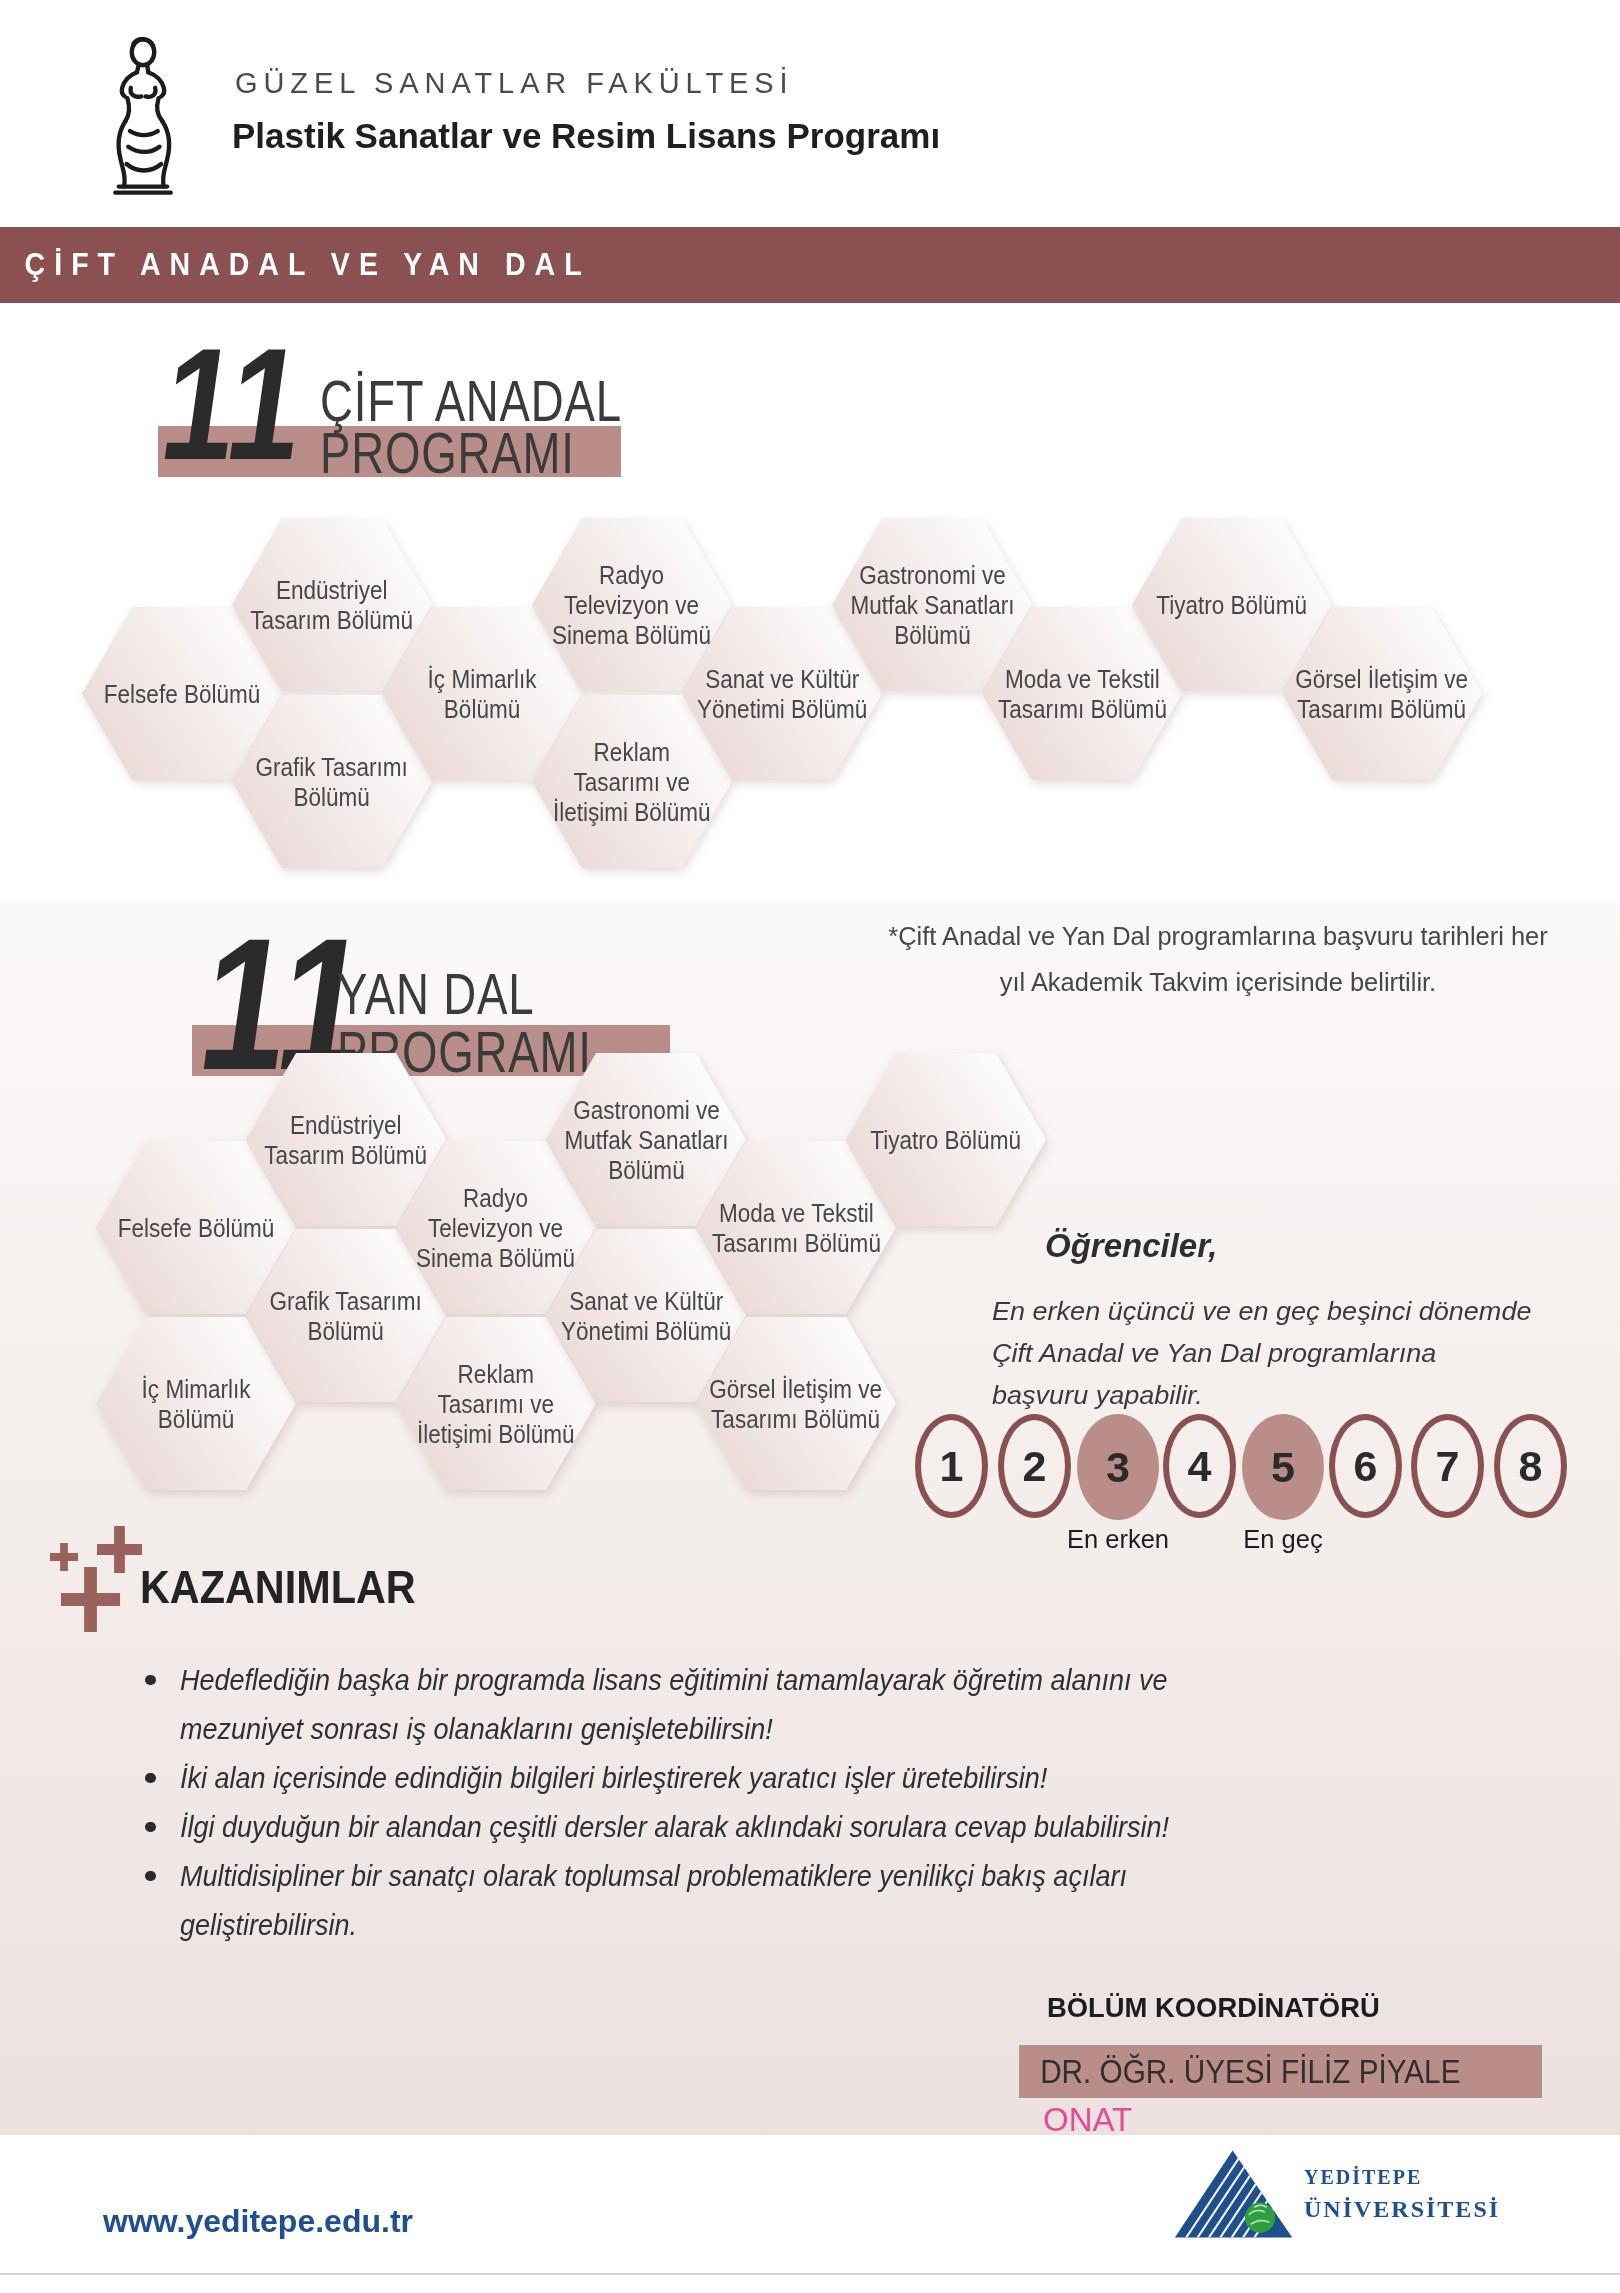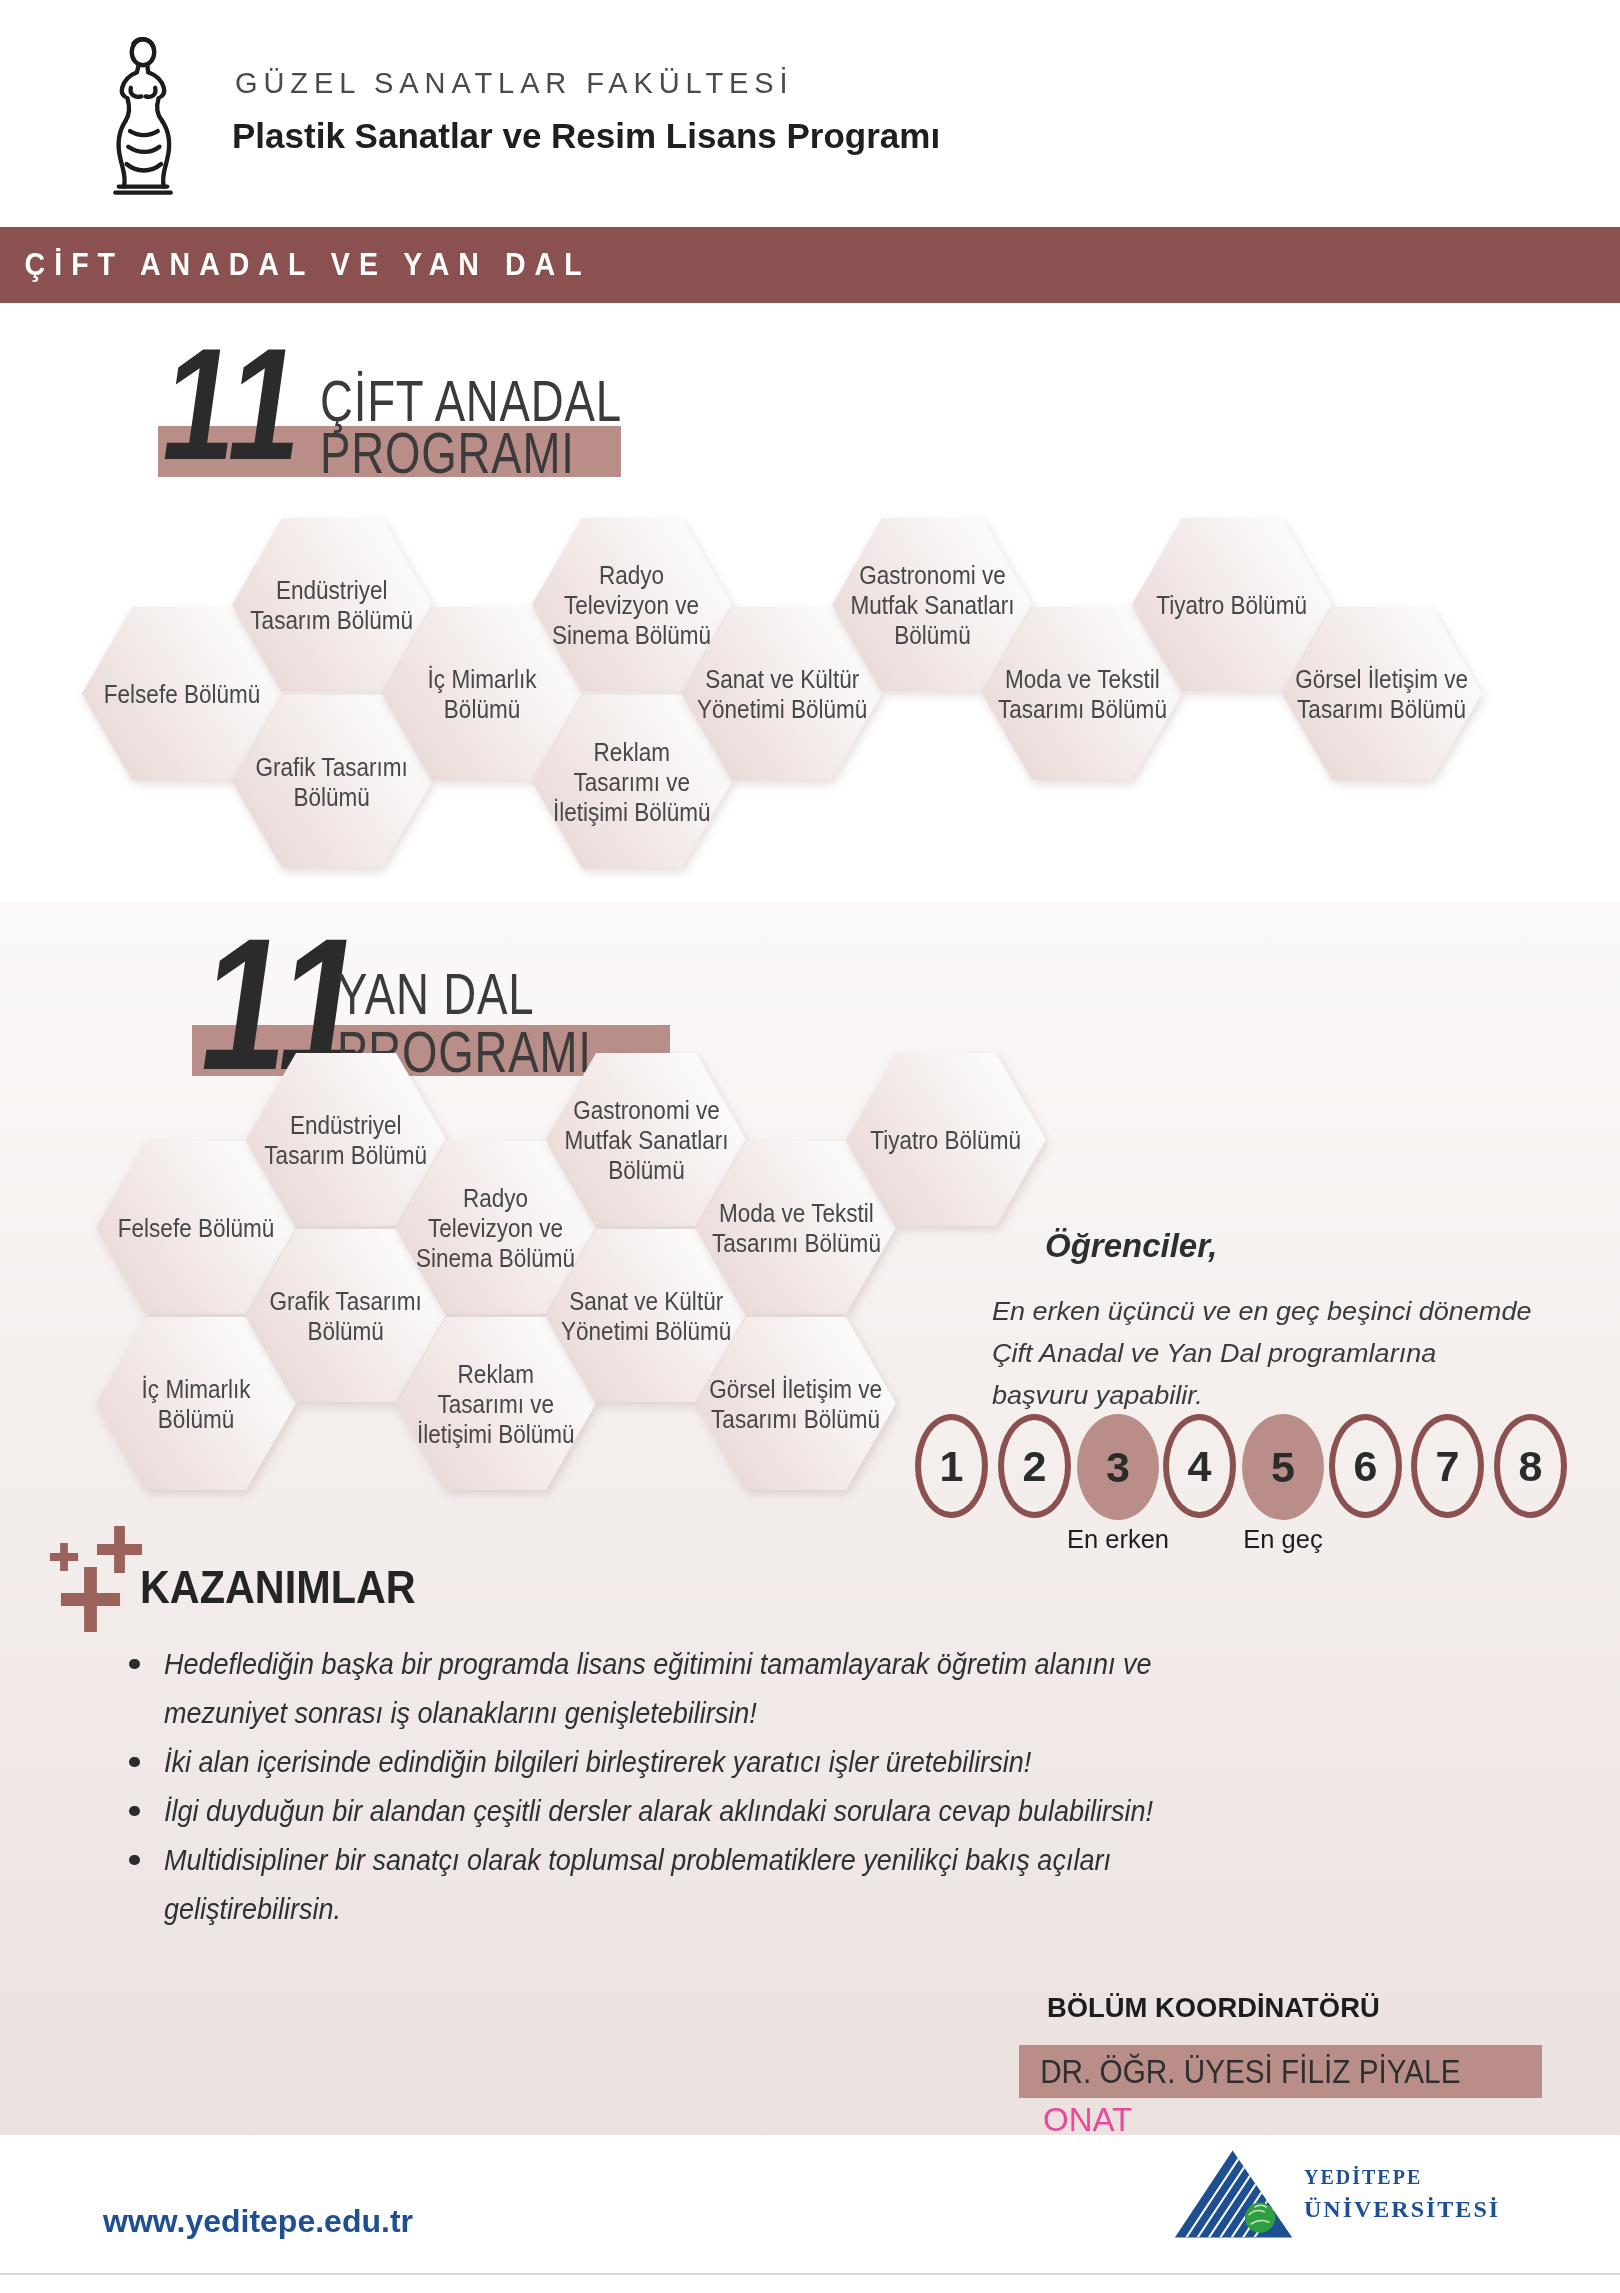--- a/index.html
+++ b/index.html
@@ -52,21 +52,21 @@
         font-size:43px;font-weight:bold;color:#2b2b2b;}
   .sem.outline{width:61px;height:92px;border:6.9px solid var(--maroon,#8a5150);background:transparent;}
   .sem.filled{width:82px;height:106px;background:var(--mauve,#bb918c);}
   .sem-label{position:absolute;top:1525px;font-size:25.5px;color:#1d1d1d;white-space:nowrap;
         transform:translateX(-50%);}
 
   
   .kaz-title{left:140px;top:1559px;font-size:47px;font-weight:bold;color:#242424;
         transform:scaleX(.88);transform-origin:left;white-space:nowrap;}
   .plus{position:absolute;}
-  .benefits{left:127px;top:1639px;width:1431px;list-style:none;margin:0;padding:0;}
+  .benefits{left:127px;top:1639px;width:1431px;list-style:none;margin:16px;padding:0;}
   .benefits li{position:relative;padding-left:37px;}
   .benefits .dot{position:absolute;left:2px;top:19.6px;width:10.8px;height:10.8px;border-radius:50%;
         background:#2b2b2b;}
   .benefits .bl{display:block;font-size:30px;font-style:italic;color:#303030;line-height:49px;
         white-space:nowrap;transform:scaleX(.9);transform-origin:left;}
 
   
   .coord-label{left:1047px;top:1992px;font-size:27.4px;font-weight:bold;color:#1d1d1d;white-space:nowrap;}
   .coord-bar{left:1019px;top:2045px;width:523px;height:53px;background:var(--mauve,#bb918c);
         display:flex;align-items:center;}
@@ -205,20 +205,24 @@
           </div>
         </div>
       </div>
     </div>
 
   <div class="abs pink-bar" style="left:192px;top:1025px;width:478px;height:51px;"></div>
   <div class="abs big-num" style="left:190px;top:910px;font-size:188px;">11</div>
   <div class="abs h-line" style="left:337px;top:961px;font-size:57px;">YAN DAL</div>
   <div class="abs h-line" style="left:337px;top:1019px;font-size:57px;">PROGRAMI</div>
 
+  <div class="abs note">
+    <div>*Çift Anadal ve Yan Dal programlarına başvuru tarihleri her</div>
+    <div>yıl Akademik Takvim içerisinde belirtilir.</div>
+  </div>
 
   <div id="hex-yan">
       <div class="hexw" style="left: 96px; top: 1141px;">
         <div class="hex">
           <div class="hex-label">
             <span>Felsefe Bölümü</span>
           </div>
         </div>
       </div>
       <div class="hexw" style="left: 246px; top: 1053px;">

